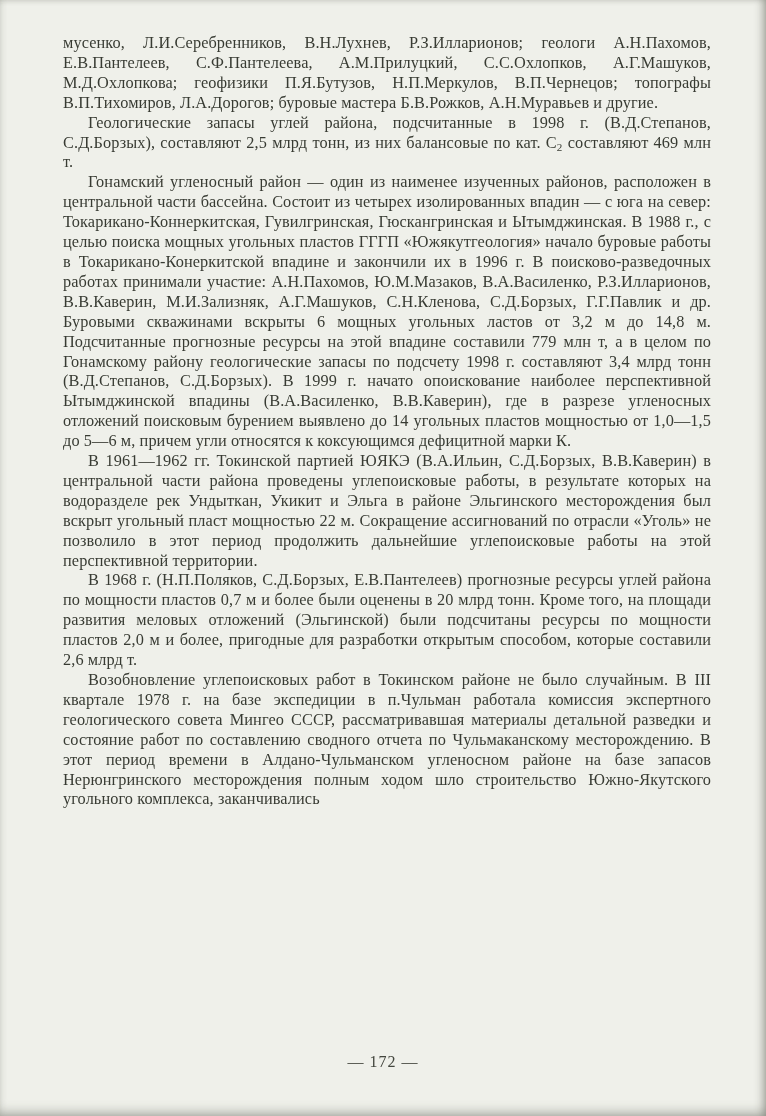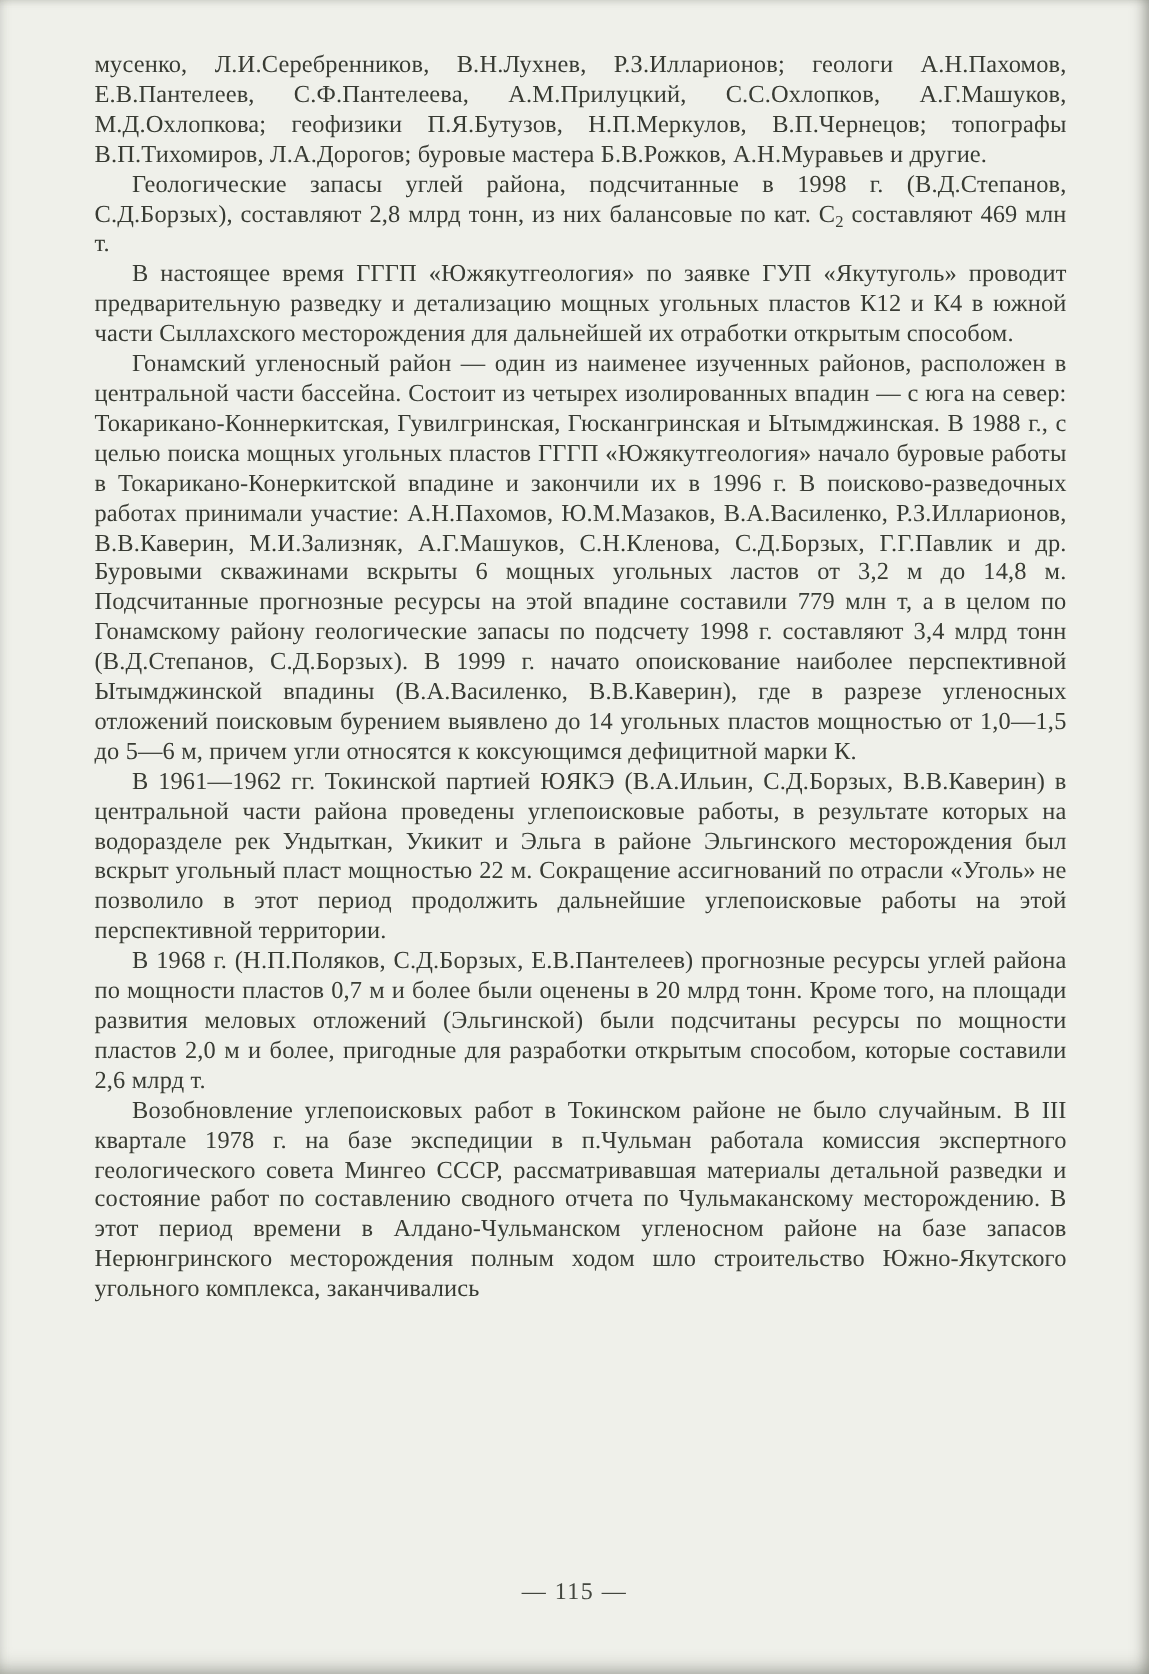--- a/index.html
+++ b/index.html
@@ -60,29 +60,28 @@
   }
 </style>
 </head>
 <body>
 
 <div class="scan-page">
   <div class="text-block">
 
     <p class="continuation">мусенко, Л.И.Серебренников, В.Н.Лухнев, Р.З.Илларионов; геологи А.Н.Пахомов, Е.В.Пантелеев, С.Ф.Пантелеева, А.М.Прилуцкий, С.С.Охлопков, А.Г.Машуков, М.Д.Охлопкова; геофизики П.Я.Бутузов, Н.П.Меркулов, В.П.Чернецов; топографы В.П.Тихомиров, Л.А.Дорогов; буровые мастера Б.В.Рожков, А.Н.Муравьев и другие.</p>
 
-    <p><span>Геологические запасы углей района, подсчитанные в 1998 г. (В.Д.Степанов, С.Д.Борзых), составляют 2,8 млрд тонн, из них балансовые по кат. С</span><sub class="subscript">2</sub><span> составляют 469 млн т.</span></p>
+    <p><span>Геологические запасы углей района, подсчитанные в 1998 г. (В.Д.Степанов, С.Д.Борзых), составляют 2,5 млрд тонн, из них балансовые по кат. С</span><sub class="subscript">2</sub><span> составляют 469 млн т.</span></p>
 
-    <p>В настоящее время ГГГП «Южякутгеология» по заявке ГУП «Якутуголь» проводит предварительную разведку и детализацию мощных угольных пластов К12 и К4 в южной части Сыллахского месторождения для дальнейшей их отработки открытым способом.</p>
 
     <p>Гонамский угленосный район — один из наименее изученных районов, расположен в центральной части бассейна. Состоит из четырех изолированных впадин — с юга на север: Токарикано-Коннеркитская, Гувилгринская, Гюскангринская и Ытымджинская. В 1988 г., с целью поиска мощных угольных пластов ГГГП «Южякутгеология» начало буровые работы в Токарикано-Конеркитской впадине и закончили их в 1996 г. В поисково-разведочных работах принимали участие: А.Н.Пахомов, Ю.М.Мазаков, В.А.Василенко, Р.З.Илларионов, В.В.Каверин, М.И.Зализняк, А.Г.Машуков, С.Н.Кленова, С.Д.Борзых, Г.Г.Павлик и др. Буровыми скважинами вскрыты 6 мощных угольных ластов от 3,2 м до 14,8 м. Подсчитанные прогнозные ресурсы на этой впадине составили 779 млн т, а в целом по Гонамскому району геологические запасы по подсчету 1998 г. составляют 3,4 млрд тонн (В.Д.Степанов, С.Д.Борзых). В 1999 г. начато опоискование наиболее перспективной Ытымджинской впадины (В.А.Василенко, В.В.Каверин), где в разрезе угленосных отложений поисковым бурением выявлено до 14 угольных пластов мощностью от 1,0—1,5 до 5—6 м, причем угли относятся к коксующимся дефицитной марки К.</p>
 
 
     <p>В 1961—1962 гг. Токинской партией ЮЯКЭ (В.А.Ильин, С.Д.Борзых, В.В.Каверин) в центральной части района проведены углепоисковые работы, в результате которых на водоразделе рек Ундыткан, Укикит и Эльга в районе Эльгинского месторождения был вскрыт угольный пласт мощностью 22 м. Сокращение ассигнований по отрасли «Уголь» не позволило в этот период продолжить дальнейшие углепоисковые работы на этой перспективной территории.</p>
 
     <p>В 1968 г. (Н.П.Поляков, С.Д.Борзых, Е.В.Пантелеев) прогнозные ресурсы углей района по мощности пластов 0,7 м и более были оценены в 20 млрд тонн. Кроме того, на площади развития меловых отложений (Эльгинской) были подсчитаны ресурсы по мощности пластов 2,0 м и более, пригодные для разработки открытым способом, которые составили 2,6 млрд т.</p>
 
     <p>Возобновление углепоисковых работ в Токинском районе не было случайным. В III квартале 1978 г. на базе экспедиции в п.Чульман работала комиссия экспертного геологического совета Мингео СССР, рассматривавшая материалы детальной разведки и состояние работ по составлению сводного отчета по Чульмаканскому месторождению. В этот период времени в Алдано-Чульманском угленосном районе на базе запасов Нерюнгринского месторождения полным ходом шло строительство Южно-Якутского угольного комплекса, заканчивались</p>
 
   </div>
 
-  <div class="page-number">— 115 —</div>
+  <div class="page-number">— 172 —</div>
 </div>
 
 </body></html>

